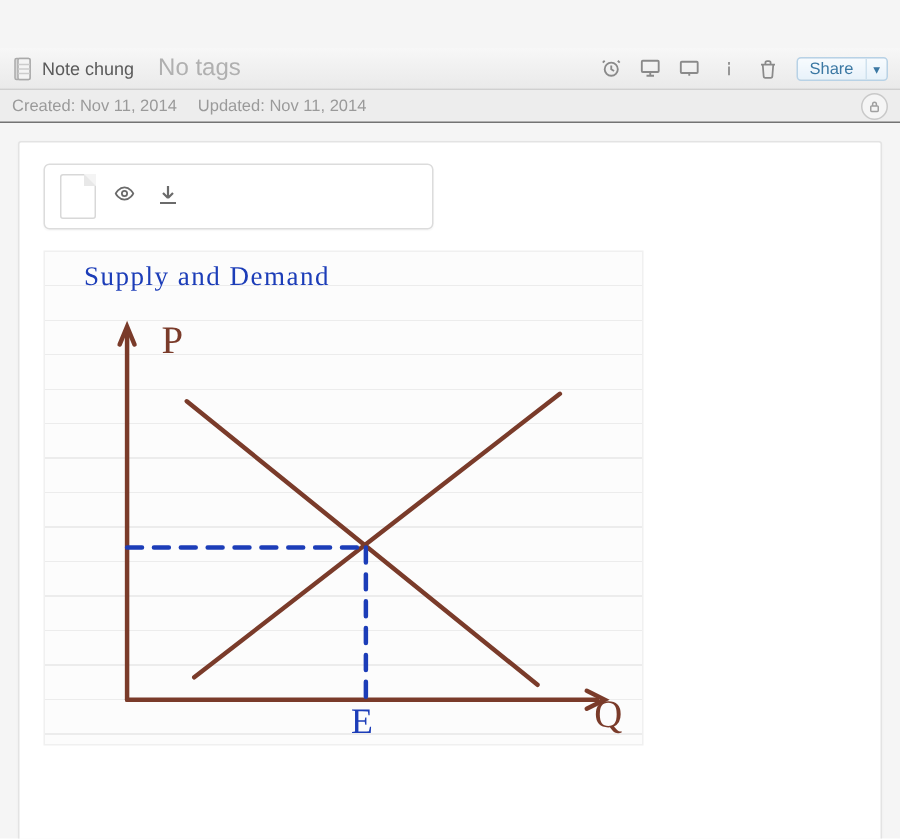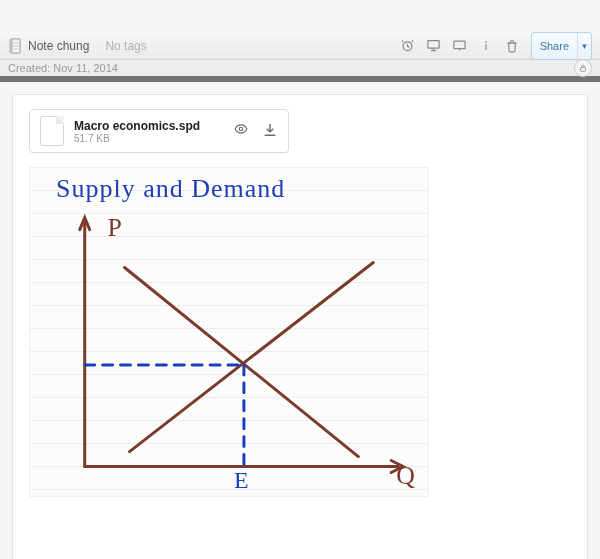--- a/index.html
+++ b/index.html
@@ -24,33 +24,33 @@
     align-items: center;
     gap: 6px;
     color: #5a5a5a;
     font-size: 12px;
     cursor: pointer;
   }
   .nb-icon svg { display:block; }
   .topbar .tags {
     margin-left: 16px;
     color: #b0b0b0;
-    font-size: 12px;
+    font-size: 16px;
     cursor: pointer;
   }
   .topbar .spacer { flex: 1; }
   .topbar .icon-btn {
     width: 22px; height: 20px;
     display:flex; align-items:center; justify-content:center;
     color:#8a8a8a; cursor:pointer; border-radius:3px;
     margin-left: 4px;
   }
   .topbar .share {
     margin-left: 8px;
-    height: 28px;
+    height: 16px;
     display: flex;
     align-items: stretch;
     border: 1px solid #b8d2e6;
     border-radius: 3px;
     background: linear-gradient(#f7fbfe,#e8f2fa);
     overflow:hidden;
     cursor:pointer;
   }
   .topbar .share .lbl {
     padding: 0 8px;
@@ -59,21 +59,21 @@
   }
   .topbar .share .caret {
     width:14px; display:flex; align-items:center; justify-content:center;
     border-left:1px solid #cfe1ee;
     color:#3b78a3; font-size:9px;
   }
 
   .metabar {
     height: 22px;
     background:#ededed;
-    border-bottom:6px solid #737373;
+    border-bottom:1px solid #737373;
     display:flex; align-items:center;
     padding: 0 8px;
     font-size: 11px;
     color: #9a9a9a;
   }
   .metabar .created { }
   .metabar .updated { margin-left: 14px; }
   .metabar .spacer { flex:1; }
   .metabar .lock {
     width:18px;height:18px;border:1px solid #c9c9c9;border-radius:9px;
@@ -133,21 +133,21 @@
         #fcfcfc 0, #fcfcfc 22px,
         #ececec 22px, #ececec 23px
       );
     position:relative;
     border:1px solid #f0f0f0;
   }
   .paper svg { position:absolute; inset:0; }
   .hand-title {
     position:absolute; left:26px; top:6px;
     font-family: "Segoe Script","Bradley Hand","Comic Sans MS",cursive;
-    font-size:26px; color:#1c3db8;
+    font-size:18px; color:#1c3db8;
     letter-spacing:1px;
   }
 </style>
 </head>
 <body>
 
 <div class="topbar">
   <div class="notebook">
     <span class="nb-icon">
       <svg width="14" height="16" viewBox="0 0 14 16">
@@ -197,38 +197,38 @@
     <span class="lbl">Share</span>
     <span class="caret">▾</span>
   </div>
 </div>
 
 <div class="metabar">
   <span class="created">
     <span>Created:</span>
     <span>Nov 11, 2014</span>
   </span>
+  <span class="updated">
+    <span>Updated:</span>
+    <span>Nov 11, 2014</span>
+  </span>
   <div class="spacer"></div>
   <div class="lock" title="Note permissions">
     <svg width="10" height="10" viewBox="0 0 24 24" fill="none" stroke="currentColor" stroke-width="2.4">
         <rect x="6" y="11" width="12" height="9" rx="1.5"></rect>
         <path d="M9 11V8a3 3 0 0 1 6 0v3"></path>
       </svg>
   </div>
 </div>
 
 <div class="page-outer">
   <div class="page">
 
     <div class="attachment">
       <div class="file-ico"></div>
-      <div class="meta">
-        <div class="fname">Macro economics.spd</div>
-        <div class="fsize">51.7 KB</div>
-      </div>
       <div class="actions">
         <span title="Preview">
           <svg width="18" height="14" viewBox="0 0 24 24" fill="none" stroke="#6b6b6b" stroke-width="2">
               <path d="M2 12s3.5-7 10-7 10 7 10 7-3.5 7-10 7S2 12 2 12z"></path>
               <circle cx="12" cy="12" r="3"></circle>
             </svg>
         </span>
         <span title="Download">
           <svg width="16" height="16" viewBox="0 0 24 24" fill="none" stroke="#6b6b6b" stroke-width="2.2">
               <path d="M12 3v12m0 0 5-5m-5 5-5-5"></path>

